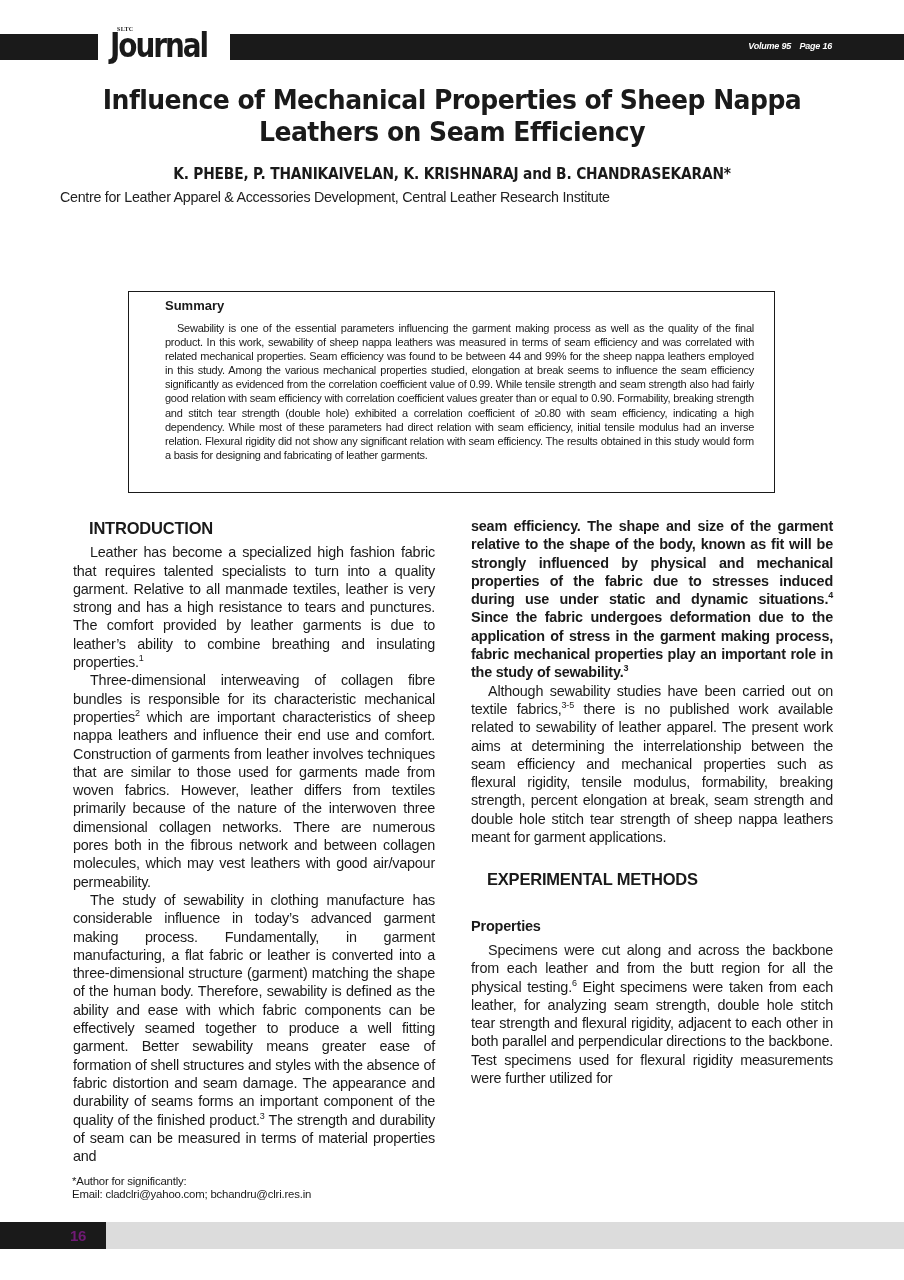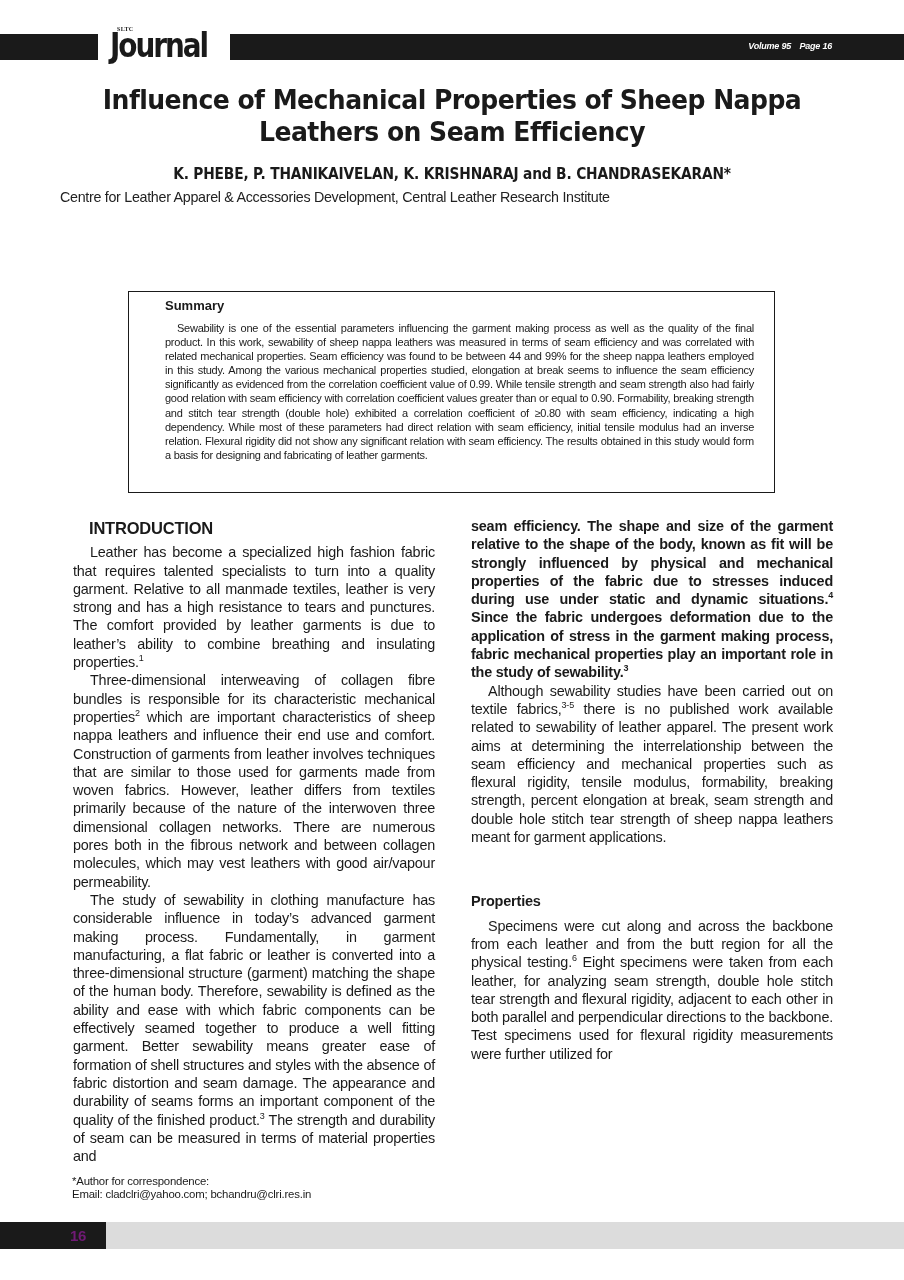--- a/index.html
+++ b/index.html
@@ -75,25 +75,26 @@
   <h2>INTRODUCTION</h2>
   <p><span>Leather has become a specialized high fashion fabric that requires talented specialists to turn into a quality garment. Relative to all manmade textiles, leather is very strong and has a high resistance to tears and punctures. The comfort provided by leather garments is due to leather’s ability to combine breathing and insulating properties.</span><sup>1</sup></p>
   <p><span>Three-dimensional interweaving of collagen fibre bundles is responsible for its characteristic mechanical properties</span><sup>2</sup><span> which are important characteristics of sheep nappa leathers and influence their end use and comfort. Construction of garments from leather involves techniques that are similar to those used for garments made from woven fabrics. However, leather differs from textiles primarily because of the nature of the interwoven three dimensional collagen networks. There are numerous pores both in the fibrous network and between collagen molecules, which may vest leathers with good air/vapour permeability.</span></p>
   <p><span>The study of sewability in clothing manufacture has considerable influence in today’s advanced garment making process. Fundamentally, in garment manufacturing, a flat fabric or leather is converted into a three-dimensional structure (garment) matching the shape of the human body. Therefore, sewability is defined as the ability and ease with which fabric components can be effectively seamed together to produce a well fitting garment. Better sewability means greater ease of formation of shell structures and styles with the absence of fabric distortion and seam damage. The appearance and durability of seams forms an important component of the quality of the finished product.</span><sup>3</sup><span> The strength and durability of seam can be measured in terms of material properties and</span></p>
 </div>
 
 <div class="col col-right">
   <p class="noindent"><span>seam efficiency. The shape and size of the garment relative to the shape of the body, known as fit will be strongly influenced by physical and mechanical properties of the fabric due to stresses induced during use under static and dynamic situations.</span><sup>4</sup><span> Since the fabric undergoes deformation due to the application of stress in the garment making process, fabric mechanical properties play an important role in the study of sewability.</span><sup>3</sup></p>
   <p><span>Although sewability studies have been carried out on textile fabrics,</span><sup>3-5</sup><span> there is no published work available related to sewability of leather apparel. The present work aims at determining the interrelationship between the seam efficiency and mechanical properties such as flexural rigidity, tensile modulus, formability, breaking strength, percent elongation at break, seam strength and double hole stitch tear strength of sheep nappa leathers meant for garment applications.</span></p>
   <div class="gap-exp"></div>
+  <h2>EXPERIMENTAL METHODS</h2>
   <div class="gap-mat"></div>
   <h4>Properties</h4>
   <p><span>Specimens were cut along and across the backbone from each leather and from the butt region for all the physical testing.</span><sup>6</sup><span> Eight specimens were taken from each leather, for analyzing seam strength, double hole stitch tear strength and flexural rigidity, adjacent to each other in both parallel and perpendicular directions to the backbone. Test specimens used for flexural rigidity measurements were further utilized for</span></p>
 </div>
 
 <div class="footnote">
-  <div>*Author for correspondence:</div>
+  <div>*Author for significantly:</div>
   <div>Email: cladclri@yahoo.com; bchandru@clri.res.in</div>
 </div>
 
 <div class="ftr-black"></div>
 <div class="ftr-num">16</div>
 <div class="ftr-gray"></div>
 
 </body></html>

